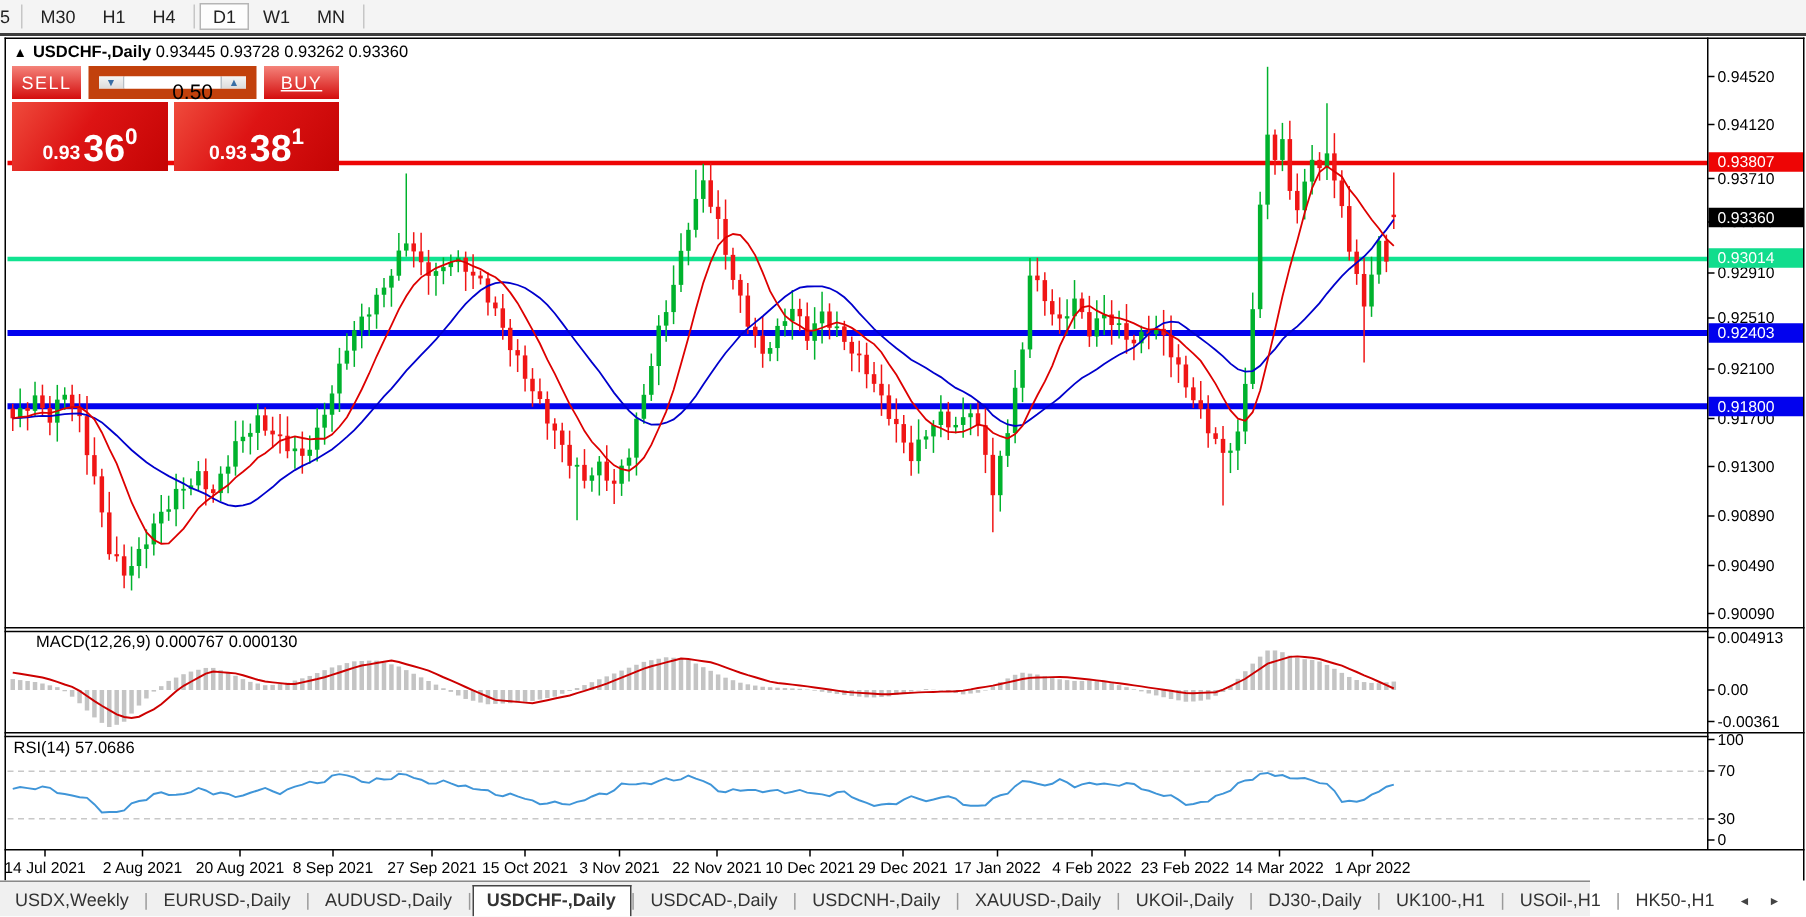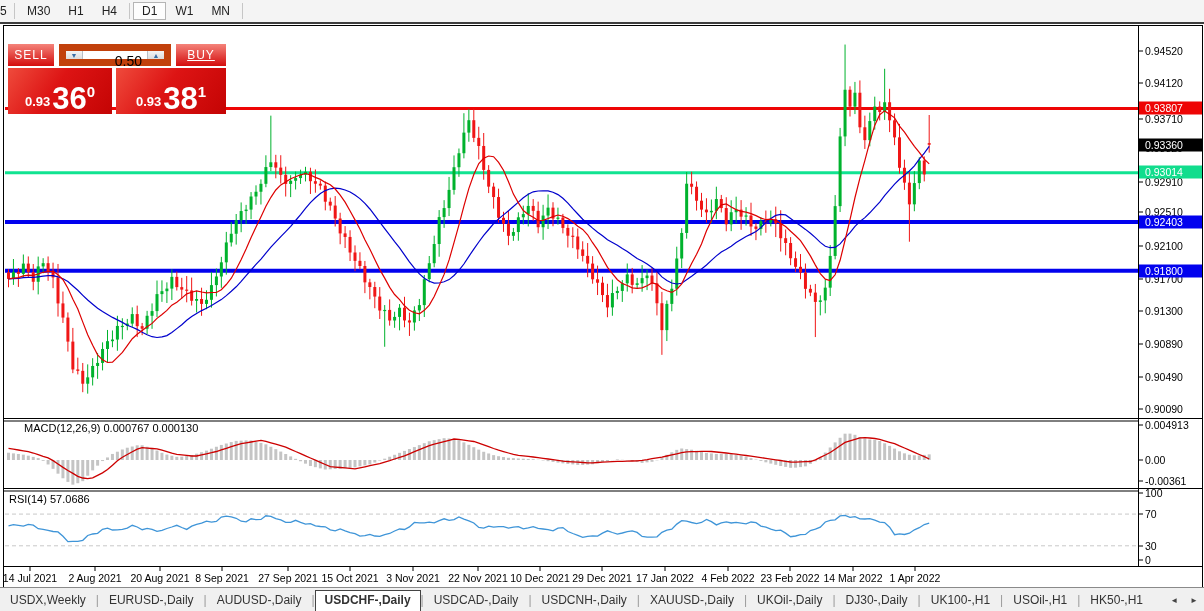--- a/index.html
+++ b/index.html
@@ -30,24 +30,24 @@
      font-size:7px;color:#3a6ea5;cursor:pointer;}
   .oc-spin.left{border-right:1px solid #b7bfc6;}
   .oc-spin.right{border-left:1px solid #b7bfc6;}
   #oc-volume{flex:1;text-align:right;font-size:14px;color:#000;padding:2px 5px 0 0;background:#fff;}
   #oc-row2{display:flex;margin-top:2px;height:46px;}
   .oc-price{color:#fff;background:linear-gradient(125deg,#ef4b3c,#dd1414 45%,#c40404);
      display:flex;align-items:flex-end;justify-content:center;padding-bottom:2px;cursor:pointer;}
   #oc-price-sell{width:104px;}
   #oc-price-buy{width:110px;margin-left:4px;}
   .oc-small{font-size:13px;font-weight:bold;margin:0 2px 3px 0;}
-  .oc-big{font-size:31px;font-weight:bold;line-height:26px;}
+  .oc-big{font-size:25px;font-weight:bold;line-height:26px;}
   .oc-sup{font-size:15px;font-weight:bold;position:relative;top:-12px;}
   
-  #tabbar{position:absolute;left:0;top:587px;width:1204px;height:24px;background:#f0f0f0;
+  #tabbar{position:absolute;left:0;top:587px;width:1060px;height:24px;background:#f0f0f0;
      border-top:1px solid #8a8a8a;display:flex;align-items:center;z-index:3;font-size:12px;color:#333;}
   .tab{padding:3px 10px;white-space:nowrap;cursor:pointer;}
   .tab.active{background:#fff;border:1px solid #444;border-bottom:none;font-weight:bold;padding:2px 9px 4px 9px;}
   .tab-sep{color:#9a9a9a;}
   .tab-scroll{font-size:8px;color:#444;padding:0 6px;cursor:pointer;}
   #tab-spacer{flex:1;}
   svg{position:absolute;left:0;top:0;z-index:1;}
 </style>
 </head>
 <body>
@@ -1127,20 +1127,27 @@
       <div class="tf-btn">H1</div>
       <div class="tf-btn">H4</div>
       <div class="tf-sep"></div>
       <div class="tf-btn active">D1</div>
       <div class="tf-btn">W1</div>
       <div class="tf-btn">MN</div>
       <div class="tf-sep"></div>
     </div>
   <div id="toolbar-divider"></div>
 
+  <div id="chart-header">
+    <span class="tri">▲</span><span class="sym">USDCHF-,Daily</span>
+    <span>0.93445</span>
+    <span>0.93728</span>
+    <span>0.93262</span>
+    <span>0.93360</span>
+  </div>
 
   <div id="one-click">
     <div id="oc-row1">
       <div id="oc-sell" class="oc-btn">SELL</div>
       <div id="oc-volgrp">
         <div class="oc-spin left">▼</div>
         <div id="oc-volume">0.50</div>
         <div class="oc-spin right">▲</div>
       </div>
       <div id="oc-buy" class="oc-btn">BUY</div>

